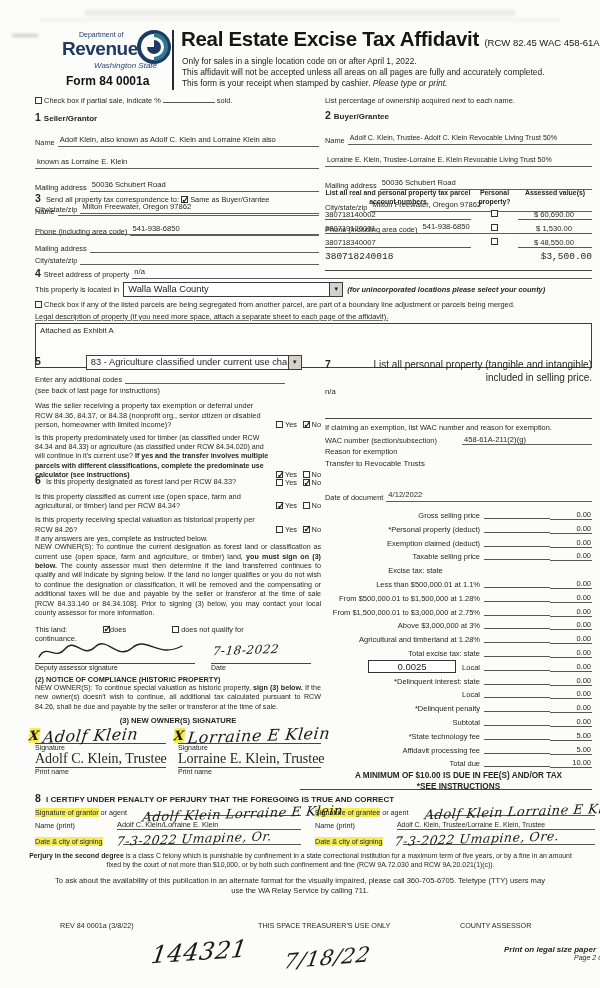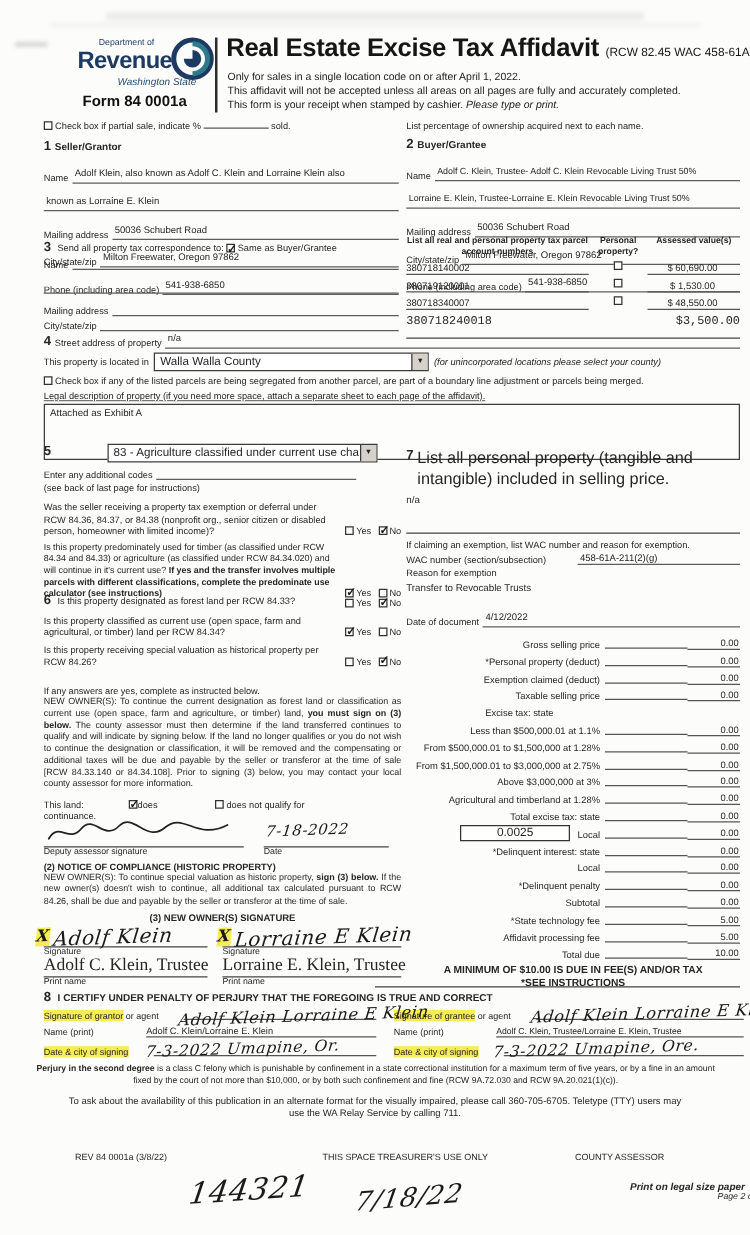--- a/index.html
+++ b/index.html
@@ -226,21 +226,21 @@
       <span class="secnum">4</span>
       <span class="lab">Street address of property</span>
       <span class="fill"><span class="v">n/a</span></span>
     </div>
     <div style="display:flex;align-items:center;margin-top:2.5px;">
       <span class="lbl">This property is located in</span>
       <span class="dd" style="width:220px;margin:0 4px;">
         <span class="dd-text">Walla Walla County</span>
         <span class="dd-btn">▼</span>
       </span>
-      <span class="lbl" style="font-style:italic;font-weight:normal;">(for unincorporated locations please select your county)</span>
+      <span class="lbl" style="font-style:italic;font-weight:bold;">(for unincorporated locations please select your county)</span>
     </div>
     <div style="margin-top:3px;font-size:7.4px;">
       <span class="cb" data-checked="false"></span>
       <span>Check box if any of the listed parcels are being segregated from another parcel, are part of a boundary line adjustment or parcels being merged.</span>
     </div>
     <div style="margin-top:3px;font-size:7.4px;text-decoration:underline;text-decoration-color:#777;">Legal description of property (if you need more space, attach a separate sheet to each page of the affidavit).</div>
     <div class="legalbox"><span>Attached as Exhibit A</span></div>
   </div>
 
   <div id="sec5">
@@ -268,21 +268,21 @@
       <span class="yn">
         <span class="cb" data-checked="true"></span><span>Yes</span>
         <span class="cb" data-checked="false"></span><span>No</span>
       </span>
     </div>
   </div>
 
   <div id="sec7">
     <div style="display:flex;">
       <span class="secnum">7</span>
-      <span style="font-size:13px;line-height:1.3;">List all personal property (tangible and intangible) included in selling price.</span>
+      <span style="font-size:10px;line-height:1.3;text-align:right;">List all personal property (tangible and intangible) included in selling price.</span>
     </div>
     <div style="margin-top:3px;font-size:7.8px;">n/a</div>
     <div style="border-top:1px solid #444;margin-top:22px;padding-top:4px;">
       <div style="font-size:7.4px;">If claiming an exemption, list WAC number and reason for exemption.</div>
       <div class="fl" style="margin-top:2.5px;">
           <span class="lab">WAC number (section/subsection)</span>
           <span class="fill" style="max-width:130px;"><span class="v">458-61A-211(2)(g)</span></span>
         </div>
       <div style="font-size:7.4px;margin-top:2px;">Reason for exemption</div>
       <div style="font-size:7.8px;margin-top:3px;">Transfer to Revocable Trusts</div>
@@ -305,21 +305,21 @@
         <span class="cb" data-checked="false"></span><span>No</span>
       </span>
     </div>
     <div class="qrow" style="padding-right:54px;">
       <span>Is this property receiving special valuation as historical property per RCW 84.26?</span>
       <span class="yn">
         <span class="cb" data-checked="false"></span><span>Yes</span>
         <span class="cb" data-checked="true"></span><span>No</span>
       </span>
     </div>
-    <div style="font-size:7.3px;margin-top:14px;">If any answers are yes, complete as instructed below.</div>
+    <div style="font-size:7.3px;margin-top:0;">If any answers are yes, complete as instructed below.</div>
     <div class="notice-body"><span>NEW OWNER(S): To continue the current designation as forest land or classification as current use (open space, farm and agriculture, or timber) land, </span><b>you must sign on (3) below.</b><span> The county assessor must then determine if the land transferred continues to qualify and will indicate by signing below. If the land no longer qualifies or you do not wish to continue the designation or classification, it will be removed and the compensating or additional taxes will be due and payable by the seller or transferor at the time of sale [RCW 84.33.140 or 84.34.108]. Prior to signing (3) below, you may contact your local county assessor for more information.</span></div>
 
     <div style="display:flex;font-size:7.4px;margin-top:6px;">
       <span>This land:</span>
       <span style="margin-left:36px;"><span class="cb" data-checked="true"></span><span>does</span></span>
       <span style="margin-left:46px;"><span class="cb" data-checked="false"></span> <span>does not qualify for</span></span>
     </div>
     <div style="font-size:7.4px;">continuance.</div>
 
     <div style="position:relative;height:20px;">

